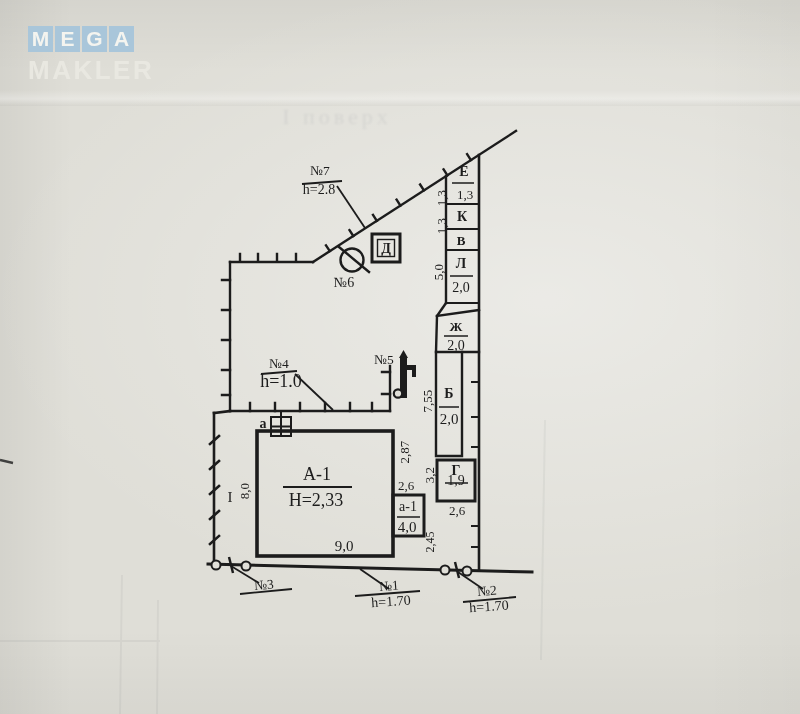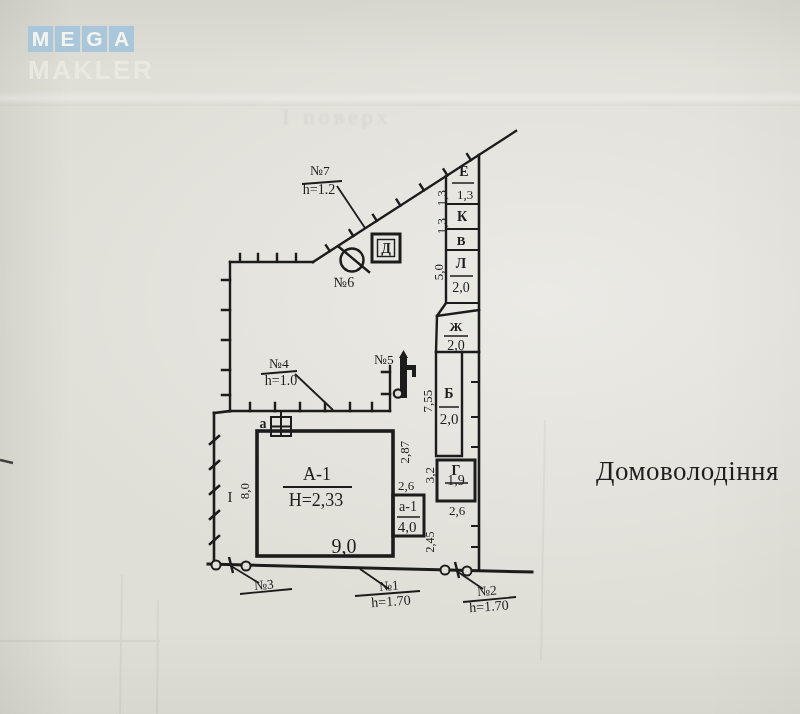--- a/index.html
+++ b/index.html
@@ -157,25 +157,25 @@
         <rect x="407" y="365" width="9" height="5" fill="#1c1c1c" stroke="none"></rect>
         <rect x="412" y="370" width="4" height="7" fill="#1c1c1c" stroke="none"></rect>
         <circle cx="398" cy="393.5" r="4.2" fill="#e0dfd8" stroke="#1c1c1c" stroke-width="2.2"></circle>
       </g>
     </g>
 
     <path d="M0,460 L13,463" stroke="#1c1c1c" stroke-width="2.4" opacity=".8"></path>
   </svg>
 
   <div class="lbl" style="left:320px;top:171px;font-size:13.5px">№7</div>
-  <div class="lbl" style="left:319px;top:190px;font-size:14px">h=1.2</div>
+  <div class="lbl" style="left:319px;top:190px;font-size:14px">h=2.8</div>
   <div class="lbl" style="left:344px;top:283px;font-size:14px">№6</div>
   <div class="lbl" style="left:384px;top:360px;font-size:13.5px">№5</div>
   <div class="lbl" style="left:279px;top:364px;font-size:13.5px">№4</div>
-  <div class="lbl" style="left:281px;top:381px;font-size:14px">h=1.0</div>
+  <div class="lbl" style="left:281px;top:381px;font-size:18px">h=1.0</div>
   <div class="lbl tilt" style="left:264px;top:585px;font-size:13.5px">№3</div>
   <div class="lbl tilt" style="left:389px;top:586px;font-size:13.5px">№1</div>
   <div class="lbl tilt" style="left:391px;top:602px;font-size:14px">h=1.70</div>
   <div class="lbl tilt" style="left:487px;top:591px;font-size:13.5px">№2</div>
   <div class="lbl tilt" style="left:489px;top:607px;font-size:14px">h=1.70</div>
 
   <div class="lbl roomletter" style="left:386px;top:249px;font-size:14px">Д</div>
   <div class="lbl roomletter" style="left:464px;top:172px;font-size:14px">Е</div>
   <div class="lbl" style="left:465px;top:194px;font-size:13px">1,3</div>
   <div class="lbl roomletter" style="left:462px;top:217px;font-size:14px">К</div>
@@ -185,31 +185,30 @@
   <div class="lbl roomletter" style="left:456px;top:326px;font-size:13px">Ж</div>
   <div class="lbl" style="left:456px;top:346px;font-size:14px">2,0</div>
   <div class="lbl roomletter" style="left:449px;top:394px;font-size:14px">Б</div>
   <div class="lbl" style="left:449px;top:419px;font-size:15px">2,0</div>
   <div class="lbl roomletter" style="left:456px;top:471px;font-size:14px">Г</div>
   <div class="lbl" style="left:456px;top:481px;font-size:14px">1,9</div>
   <div class="lbl" style="left:457px;top:510px;font-size:13px">2,6</div>
 
   <div class="lbl" style="left:317px;top:474px;font-size:18px">А-1</div>
   <div class="lbl" style="left:316px;top:500px;font-size:18px">Н=2,33</div>
-  <div class="lbl" style="left:344px;top:546px;font-size:20px">9,0</div>
+  <div class="lbl" style="left:344px;top:546px;font-size:15px">9,0</div>
   <div class="lbl" style="left:408px;top:507px;font-size:14px">а-1</div>
   <div class="lbl" style="left:407px;top:527px;font-size:15px">4,0</div>
   <div class="lbl" style="left:406px;top:485px;font-size:13px">2,6</div>
   <div class="lbl roomletter" style="left:263px;top:424px;font-size:14px">а</div>
 
   <div class="lbl vdim" style="left:441px;top:198px;font-size:13px">1,3</div>
   <div class="lbl vdim" style="left:441px;top:226px;font-size:13px">1,3</div>
   <div class="lbl vdim" style="left:438px;top:272px;font-size:13px">5,0</div>
   <div class="lbl vdim" style="left:427px;top:401px;font-size:13px">7,55</div>
   <div class="lbl vdim" style="left:404px;top:452px;font-size:13px">2,87</div>
   <div class="lbl vdim" style="left:429px;top:475px;font-size:13px">3,2</div>
   <div class="lbl vdim" style="left:430px;top:542px;font-size:12px">2,45</div>
   <div class="lbl vdim" style="left:244px;top:491px;font-size:13px">8,0</div>
   <div class="lbl" style="left:230px;top:497px;font-size:15px">I</div>
 
-  <div id="property-title">Домоволодіння</div>
 
 </div>
 
 </body></html>

